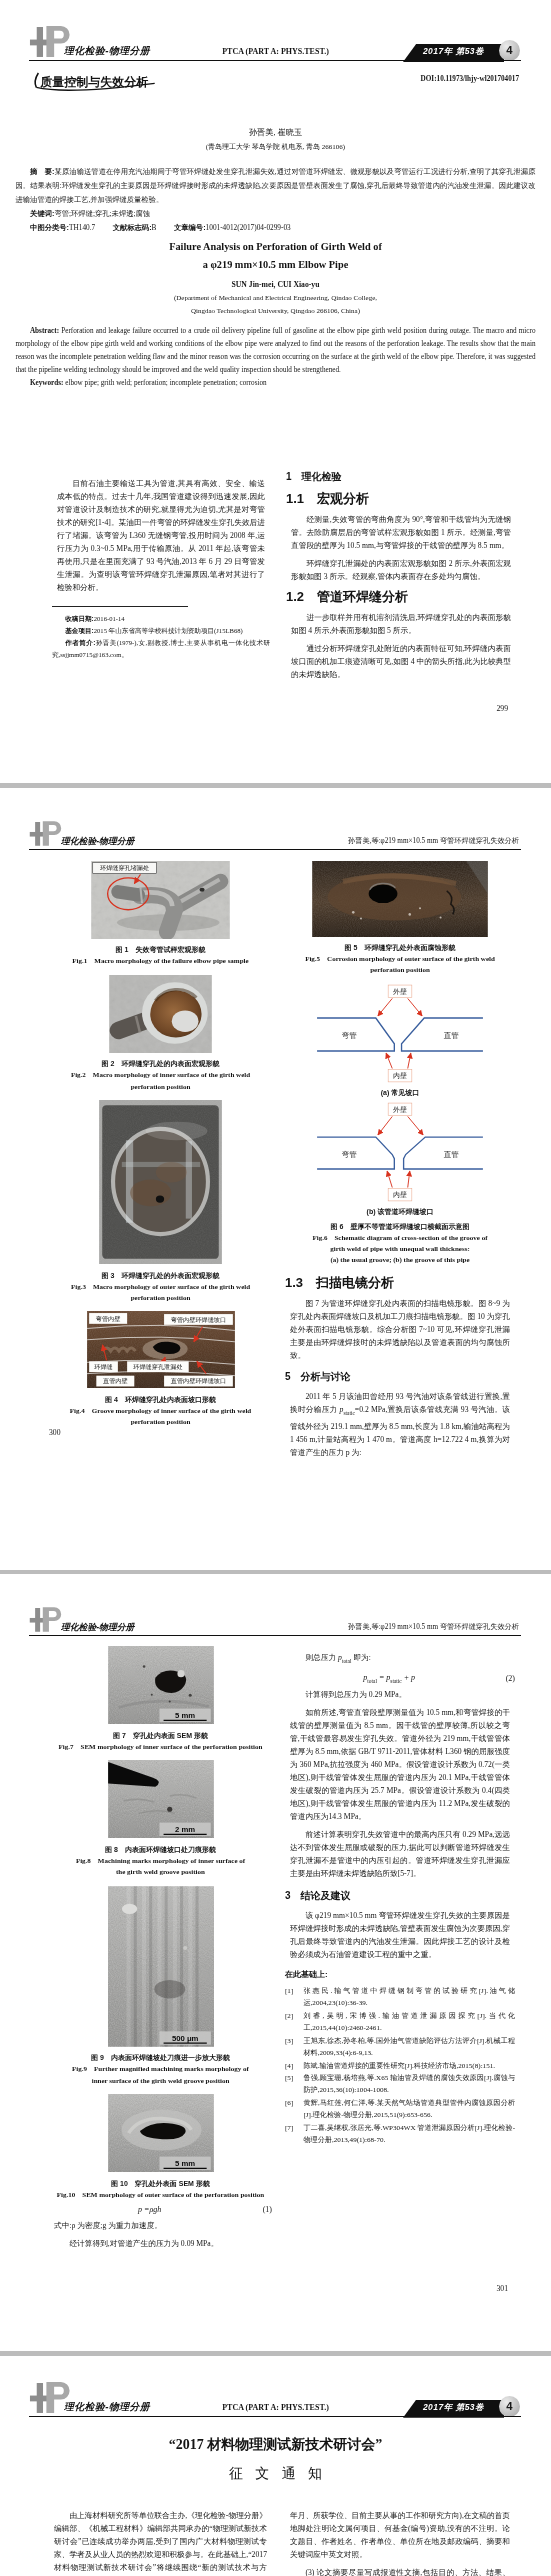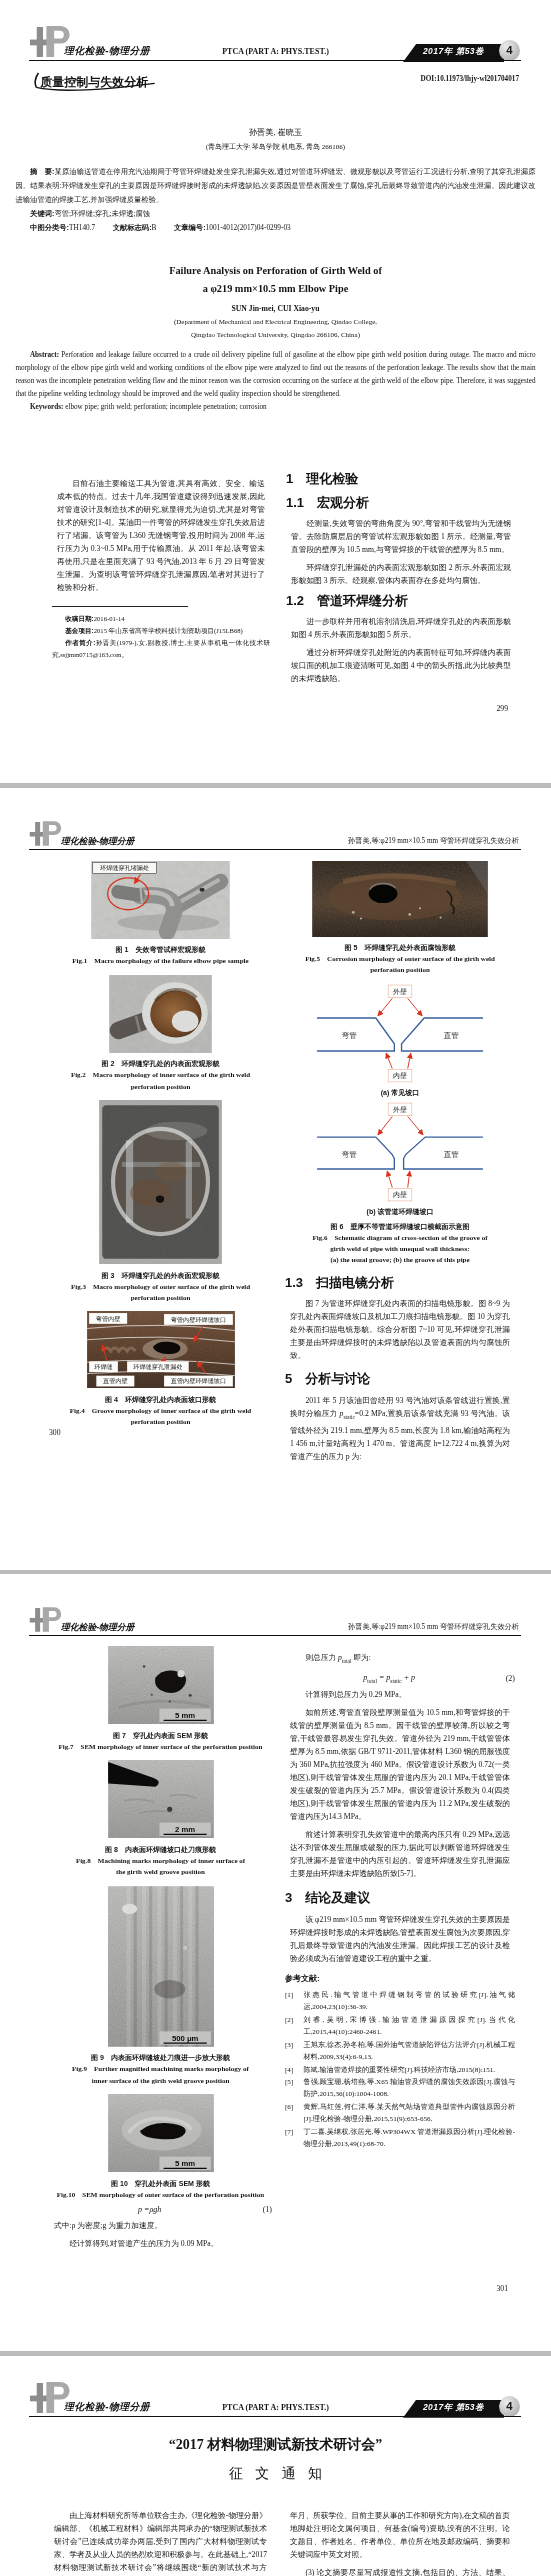--- a/index.html
+++ b/index.html
@@ -31,21 +31,21 @@
   .clcl{margin:0 15.5px;font-size:7.3px;line-height:14px;text-indent:2em;}
   .clcl span.gap{display:inline-block;width:17.5px;}
   .lblb{font-family:"Liberation Sans","DejaVu Sans",sans-serif;font-weight:bold;}
   .ent{font-size:10.3px;font-weight:bold;text-align:center;line-height:17.5px;margin:0;}
   .ena{font-size:7.7px;font-weight:bold;text-align:center;}
   .enf{font-size:7px;text-align:center;line-height:12.4px;}
   .enabs{margin:7.7px 15.5px 0;font-size:7.2px;line-height:13px;text-align:justify;text-indent:2em;}
   .enkw{margin:0 15.5px;font-size:7.2px;line-height:13.4px;text-indent:2em;}
   .col{position:absolute;}
   .p{font-size:7.7px;line-height:13px;text-align:justify;text-indent:2em;margin:5px;}
-  .sh1{font-family:"Liberation Sans","DejaVu Sans",sans-serif;font-weight:bold;font-size:13px;margin:8.2px 0 6.2px;}
+  .sh1{font-family:"Liberation Sans","DejaVu Sans",sans-serif;font-weight:bold;font-size:10px;margin:8.2px 0 6.2px;}
   .sh2{font-family:"Liberation Sans","DejaVu Sans",sans-serif;font-weight:bold;font-size:13px;margin:5.2px 0 4.1px;}
   .fnrule{margin-top:12.4px;width:136px;border-top:0.8px solid #222;}
   .fn{font-size:6.6px;line-height:12px;text-align:justify;text-indent:2em;margin:0;}
   .fns{margin-top:5.2px;}
   .pageno{position:absolute;font-size:7.7px;}
   
   .fig{margin-top:7.2px;text-align:center;}
   .ccn{font-family:"Liberation Sans","DejaVu Sans",sans-serif;font-weight:bold;font-size:7px;line-height:12px;text-align:center;margin-top:3.6px;}
   .cen{font-weight:bold;font-size:7px;line-height:11.3px;text-align:center;}
   .subcap{font-family:"Liberation Sans","DejaVu Sans",sans-serif;font-weight:bold;font-size:7px;text-align:center;margin:1px 0 3.1px;}
@@ -123,21 +123,21 @@
   <div class="doi">DOI:10.11973/lhjy-wl201704017</div>
 
   <div style="height:101px"></div>
   <div class="auth-cn" style="margin-top:26px">孙晋美, 崔晓玉</div>
   <div class="affil-cn" style="margin-top:4.1px">(青岛理工大学 琴岛学院 机电系, 青岛 266106)</div>
 
   <div class="abs"><span class="lblb">摘　要:</span><span>某原油输送管道在停用充汽油期间于弯管环焊缝处发生穿孔泄漏失效,通过对管道环焊缝宏、微观形貌以及弯管运行工况进行分析,查明了其穿孔泄漏原因。结果表明:环焊缝发生穿孔的主要原因是环焊缝焊接时形成的未焊透缺陷,次要原因是管壁表面发生了腐蚀,穿孔后最终导致管道内的汽油发生泄漏。因此建议改进输油管道的焊接工艺,并加强焊缝质量检验。</span></div>
   <div class="kwl"><span class="lblb">关键词:</span><span>弯管;环焊缝;穿孔;未焊透;腐蚀</span></div>
   <div class="clcl"><span class="lblb">中图分类号:</span><span>TH140.7</span><span class="gap"></span><span class="lblb">文献标志码:</span><span>B</span><span class="gap"></span><span class="lblb">文章编号:</span><span>1001-4012(2017)04-0299-03</span></div>
 
-  <div class="ent" style="margin-top:27px">Failure Analysis on Perforation of Girth Weld of</div>
+  <div class="ent" style="margin-top:3px">Failure Analysis on Perforation of Girth Weld of</div>
   <div class="ent">a φ219 mm×10.5 mm Elbow Pipe</div>
   <div class="ena" style="margin-top:7.2px">SUN Jin-mei, CUI Xiao-yu</div>
   <div class="enf" style="margin-top:3.1px">(Department of Mechanical and Electrical Engineering, Qindao College,</div>
   <div class="enf">Qingdao Technological University, Qingdao 266106, China)</div>
   <div class="enabs"><b>Abstract:</b> <span>Perforation and leakage failure occurred to a crude oil delivery pipeline full of gasoline at the elbow pipe girth weld position during outage. The macro and micro morphology of the elbow pipe girth weld and working conditions of the elbow pipe were analyzed to find out the reasons of the perforation leakage. The results show that the main reason was the incomplete penetration welding flaw and the minor reason was the corrosion occurring on the surface at the girth weld of the elbow pipe. Therefore, it was suggested that the pipeline welding technology should be improved and the weld quality inspection should be strengthened.</span></div>
   <div class="enkw"><b>Keywords:</b> <span>elbow pipe; grith weld; perforation; incomplete penetration; corrosion</span></div>
 
   <div class="col" style="left:52px;top:472px;width:218px">
     <p class="p">目前石油主要输送工具为管道,其具有高效、安全、输送成本低的特点。过去十几年,我国管道建设得到迅速发展,因此对管道设计及制造技术的研究,就显得尤为迫切,尤其是对弯管技术的研究[1-4]。某油田一件弯管的环焊缝发生穿孔失效后进行了堵漏。该弯管为 L360 无缝钢弯管,投用时间为 2008 年,运行压力为 0.3~0.5 MPa,用于传输原油。从 2011 年起,该弯管未再使用,只是在里面充满了 93 号汽油,2013 年 6 月 29 日弯管发生泄漏。为查明该弯管环焊缝穿孔泄漏原因,笔者对其进行了检验和分析。</p>
     <div class="fnrule"></div>
@@ -426,21 +426,21 @@
     <p class="p"><span>则总压力 </span><span class="var">p</span><sub>total</sub><span> 即为:</span></p>
     <div class="eq">
       <span class="eqbody"><span>p</span><sub>total</sub> <span>=</span> <span>p</span><sub>static</sub> <span>+</span> <span>p</span></span>
       <span class="eqno">(2)</span>
     </div>
     <p class="p">计算得到总压力为 0.29 MPa。</p>
     <p class="p">如前所述,弯管直管段壁厚测量值为 10.5 mm,和弯管焊接的干线管的壁厚测量值为 8.5 mm。因干线管的壁厚较薄,所以较之弯管,干线管最容易发生穿孔失效。管道外径为 219 mm,干线管管体壁厚为 8.5 mm,依据 GB/T 9711-2011,管体材料 L360 钢的屈服强度为 360 MPa,抗拉强度为 460 MPa。假设管道设计系数为 0.72(一类地区),则干线管管体发生屈服的管道内压为 20.1 MPa,干线管管体发生破裂的管道内压为 25.7 MPa。假设管道设计系数为 0.4(四类地区),则干线管管体发生屈服的管道内压为 11.2 MPa,发生破裂的管道内压为14.3 MPa。</p>
     <p class="p">前述计算表明穿孔失效管道中的最高内压只有 0.29 MPa,远远达不到管体发生屈服或破裂的压力,据此可以判断管道环焊缝发生穿孔泄漏不是管道中的内压引起的。管道环焊缝发生穿孔泄漏应主要是由环焊缝未焊透缺陷所致[5-7]。</p>
     <div class="sh1">3　结论及建议</div>
     <p class="p">该 φ219 mm×10.5 mm 弯管环焊缝发生穿孔失效的主要原因是环焊缝焊接时形成的未焊透缺陷,管壁表面发生腐蚀为次要原因,穿孔后最终导致管道内的汽油发生泄漏。因此焊接工艺的设计及检验必须成为石油管道建设工程的重中之重。</p>
-    <div class="sh1" style="font-size:8px;margin:8.2px 0 5.2px">参考文献:</div>
+    <div class="sh1" style="font-size:8px;margin:8.2px 0 5.2px">在此基础上:</div>
     <div style="font-size:7.1px;line-height:12.4px;">
       <div style="display:flex">
           <span style="width:18.5px;flex:none">[1]</span>
           <span style="flex:1;text-align:justify">张惠民.输气管道中焊缝钢制弯管的试验研究[J].油气储运,2004,23(10):36-39.</span>
         </div>
       <div style="display:flex">
           <span style="width:18.5px;flex:none">[2]</span>
           <span style="flex:1;text-align:justify">刘睿,吴明,宋博强.输油管道泄漏原因探究[J].当代化工,2015,44(10):2460-2461.</span>
         </div>
       <div style="display:flex">

